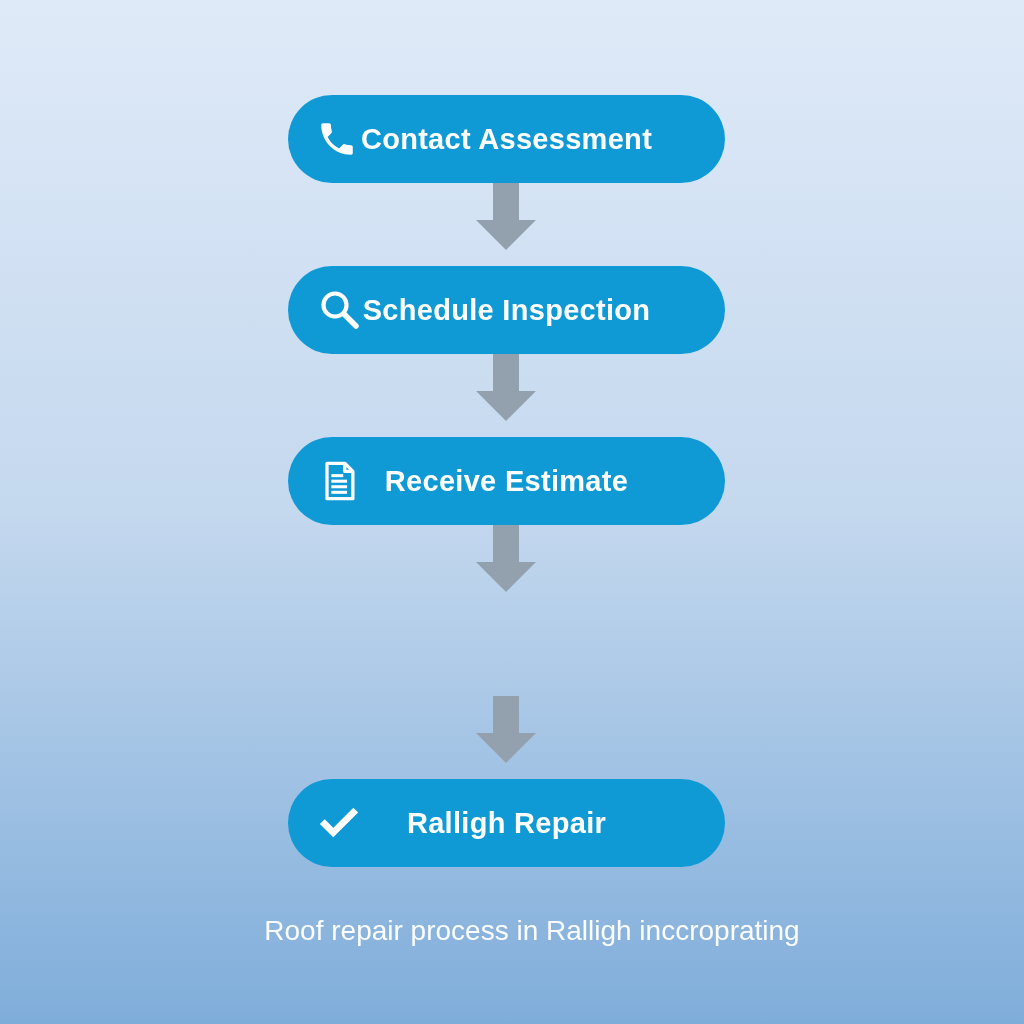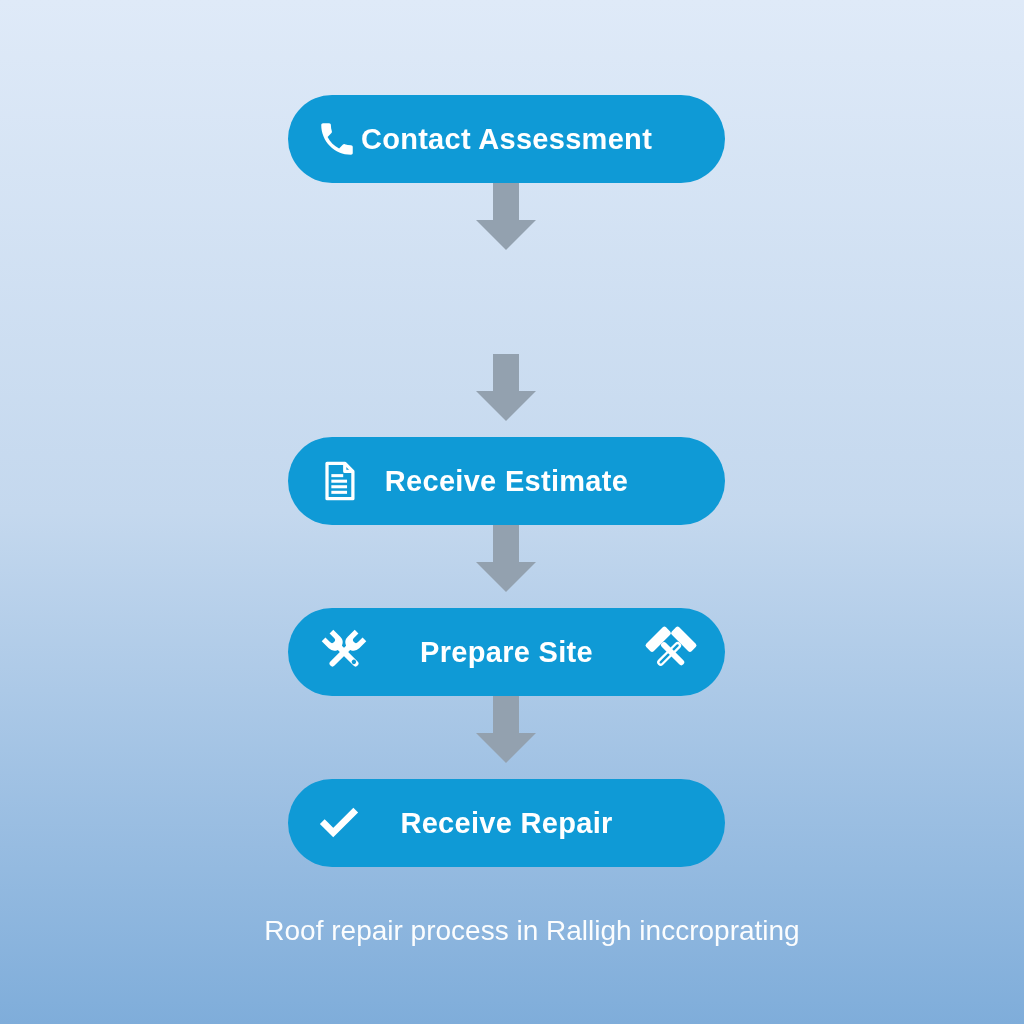--- a/index.html
+++ b/index.html
@@ -77,20 +77,29 @@
       </svg>
     </span>
     <span class="label">Contact Assessment</span>
   </div>
 
   <div class="arrow" style="top:183px">
     <div class="shaft"></div>
       <div class="head"></div>
   </div>
 
+  <div class="pill" style="top:266px">
+    <span class="icon-left">
+      <svg width="48" height="48" viewBox="0 0 48 48" fill="none" stroke="#ffffff">
+        <circle cx="19" cy="19" r="11.5" stroke-width="4.2"></circle>
+        <line x1="28" y1="28" x2="40" y2="40" stroke-width="5.5" stroke-linecap="round"></line>
+      </svg>
+    </span>
+    <span class="label">Schedule Inspection</span>
+  </div>
 
   <div class="arrow" style="top:354px">
     <div class="shaft"></div>
       <div class="head"></div>
   </div>
 
   <div class="pill" style="top:437px">
     <span class="icon-left">
       <svg width="46" height="46" viewBox="0 0 24 24" fill="none" stroke="#ffffff" stroke-width="1.7" stroke-linejoin="round">
         <path d="M5.75 2.75 H15 l4.25 4.25 V21.25 H5.75 Z"></path>
@@ -102,58 +111,32 @@
       </svg>
     </span>
     <span class="label">Receive Estimate</span>
   </div>
 
   <div class="arrow" style="top:525px">
     <div class="shaft"></div>
       <div class="head"></div>
   </div>
 
-  <div class="pill" style="top:608px">
-    <span class="icon-left">
-      <svg width="56" height="56" viewBox="0 0 48 48">
-        <g transform="rotate(45 24 24)">
-          <path fill="#ffffff" d="M17 4 h4.5 v5.5 a2.5 2.5 0 0 0 5 0 V4 H31 v8.5 a7 7 0 0 1 -4.5 6.5 V38 a2.5 2.5 0 0 1 -5 0 V19 A7 7 0 0 1 17 12.5 Z"></path>
-        </g>
-        <g transform="rotate(-45 24 24)">
-          <path fill="#ffffff" d="M17 4 h4.5 v5.5 a2.5 2.5 0 0 0 5 0 V4 H31 v8.5 a7 7 0 0 1 -4.5 6.5 V38 a2.5 2.5 0 0 1 -5 0 V19 A7 7 0 0 1 17 12.5 Z"></path>
-          <circle class="hole" cx="24" cy="36" r="1.9"></circle>
-        </g>
-      </svg>
-    </span>
-    <span class="label">Prepare Site</span>
-    <span class="icon-right">
-      <svg width="56" height="56" viewBox="0 0 48 48">
-        <g transform="rotate(-45 24 24)">
-          <rect x="12" y="4" width="24" height="9" rx="2" fill="#ffffff"></rect>
-          <rect x="21.5" y="13" width="5" height="26" rx="2.5" fill="#ffffff"></rect>
-        </g>
-        <g transform="rotate(45 24 24)">
-          <rect x="12" y="4" width="24" height="9" rx="2" fill="#ffffff"></rect>
-          <rect x="22" y="14" width="4" height="24.5" rx="2" fill="none" stroke="#ffffff" stroke-width="2"></rect>
-        </g>
-      </svg>
-    </span>
-  </div>
 
   <div class="arrow" style="top:696px">
     <div class="shaft"></div>
       <div class="head"></div>
   </div>
 
   <div class="pill" style="top:779px">
     <span class="icon-left">
       <svg width="46" height="46" viewBox="0 0 48 48" fill="none" stroke="#ffffff" stroke-width="7" stroke-linecap="square">
         <path d="M9 25 L18 34 L39 13"></path>
       </svg>
     </span>
-    <span class="label">Receive Repair</span>
+    <span class="label">Ralligh Repair</span>
   </div>
 
   <div class="caption">
     <div>Roof repair process in Ralligh inccroprating</div>
   </div>
 
 </div>
 
 </body></html>

